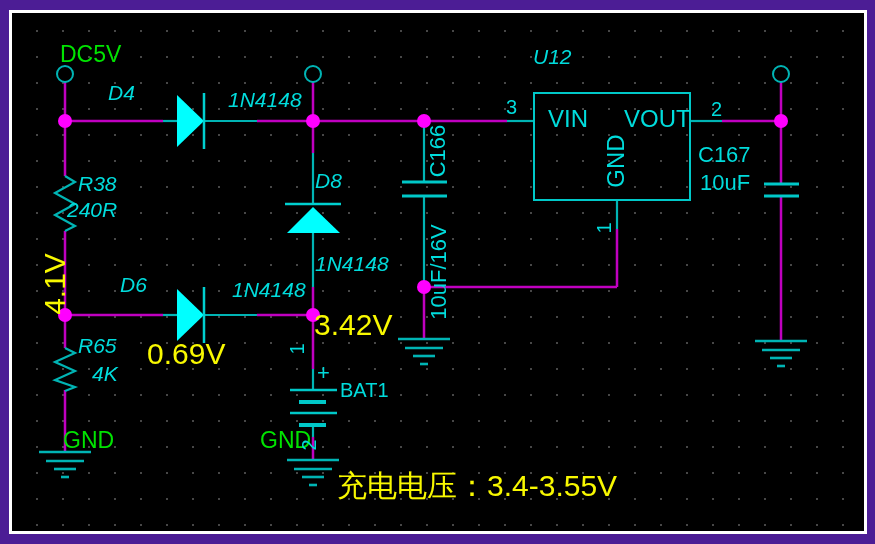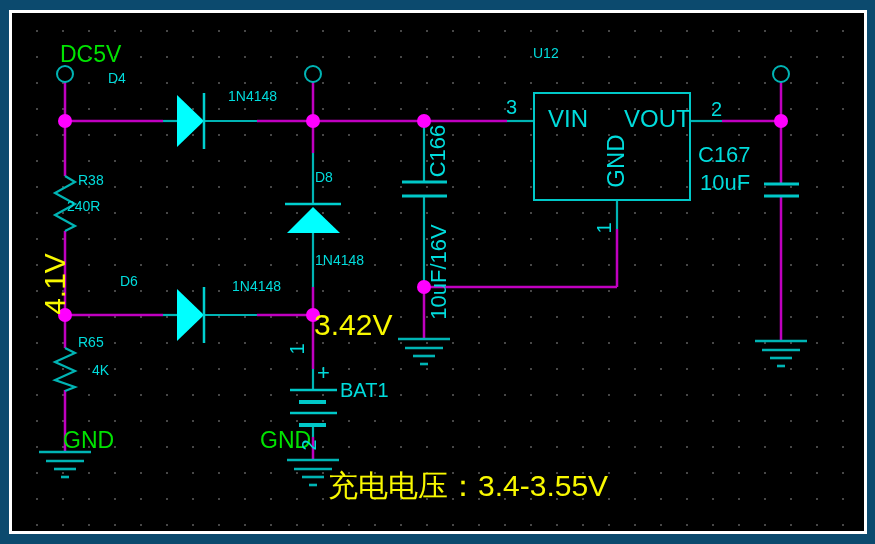--- a/index.html
+++ b/index.html
@@ -1,27 +1,27 @@
 <!DOCTYPE html>
 <html><head>
 <meta charset="utf-8">
 <style>
   html,body{margin:0;padding:0;background:#000;}
-  #stage{position:relative;width:875px;height:544px;background:#0c4a6e;overflow:hidden;
+  #stage{position:relative;width:875px;height:544px;background:#4c1d95;overflow:hidden;
          font-family:"Liberation Sans",sans-serif;}
   #sheet{position:absolute;left:9px;top:10px;width:852px;height:518px;
          border:3px solid #ffffff;background:#000;
          background-image:radial-gradient(circle,#474747 1.3px,transparent 1.5px);
          background-size:26px 26px;background-position:12px 5px;}
   svg.layer{position:absolute;left:0;top:0;}
   .txt{position:absolute;line-height:1;white-space:nowrap;z-index:5;}
   .green{color:#00e400;}
   .cyan{color:#00dcdc;}
   .yellow{color:#f8f800;}
-  .f20{font-size:20px;} .f21{font-size:14px;} .f22{font-size:22px;}
+  .f20{font-size:20px;} .f21{font-size:21px;font-style:italic;} .f22{font-size:22px;}
   .f23{font-size:23px;} .f24{font-size:24px;} .f30{font-size:30px;}
   .vtext{transform:translate(-50%,-50%) rotate(-90deg);transform-origin:center;}
 </style>
 </head>
 <body>
 
 <div id="stage">
   <div id="sheet"></div>
 
   <svg class="layer" width="875" height="544" viewBox="0 0 875 544">
@@ -136,21 +136,21 @@
       <circle cx="65" cy="315" r="7"></circle>
       <circle cx="313" cy="315" r="7"></circle>
       <circle cx="424" cy="287" r="7"></circle>
     </g>
   </svg>
 
   <div class="txt green f23" style="left:60px;top:43px">DC5V</div>
   <div class="txt green f23" style="left:63px;top:429px">GND</div>
   <div class="txt green f23" style="left:260px;top:429px">GND</div>
 
-  <div class="txt cyan f21" style="left:108px;top:71px">D4</div>
+  <div class="txt cyan f21" style="left:108px;top:82px">D4</div>
   <div class="txt cyan f21" style="left:228px;top:89px">1N4148</div>
   <div class="txt cyan f21" style="left:120px;top:274px">D6</div>
   <div class="txt cyan f21" style="left:232px;top:279px">1N4148</div>
   <div class="txt cyan f21" style="left:315px;top:170px">D8</div>
   <div class="txt cyan f21" style="left:315px;top:253px">1N4148</div>
   <div class="txt cyan f21" style="left:78px;top:173px">R38</div>
   <div class="txt cyan f21" style="left:67px;top:199px">240R</div>
   <div class="txt cyan f21" style="left:78px;top:335px">R65</div>
   <div class="txt cyan f21" style="left:92px;top:363px">4K</div>
   <div class="txt cyan f22 vtext" style="left:438px;top:151px">C166</div>
@@ -164,15 +164,16 @@
 
   <div class="txt cyan f21" style="left:533px;top:46px">U12</div>
   <div class="txt cyan f24" style="left:548px;top:107px">VIN</div>
   <div class="txt cyan f24" style="left:624px;top:107px">VOUT</div>
   <div class="txt cyan f24 vtext" style="left:616px;top:161px">GND</div>
   <div class="txt cyan f20" style="left:506px;top:97px">3</div>
   <div class="txt cyan f20" style="left:711px;top:99px">2</div>
   <div class="txt cyan f20 vtext" style="left:604px;top:228px">1</div>
 
   <div class="txt yellow f30 vtext" style="left:55px;top:284px">4.1V</div>
+  <div class="txt yellow f30" style="left:147px;top:339px">0.69V</div>
   <div class="txt yellow f30" style="left:314px;top:310px">3.42V</div>
-  <div class="txt yellow f30" style="left:328px;top:471px">充电电压：3.4-3.55V</div>
+  <div class="txt yellow f30" style="left:337px;top:471px">充电电压：3.4-3.55V</div>
 </div>
 
 </body></html>

